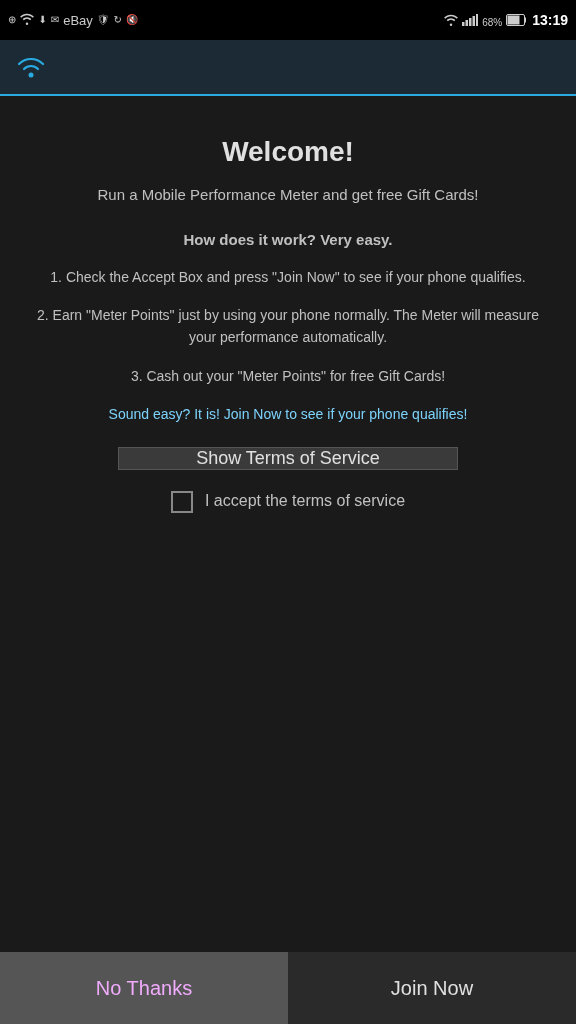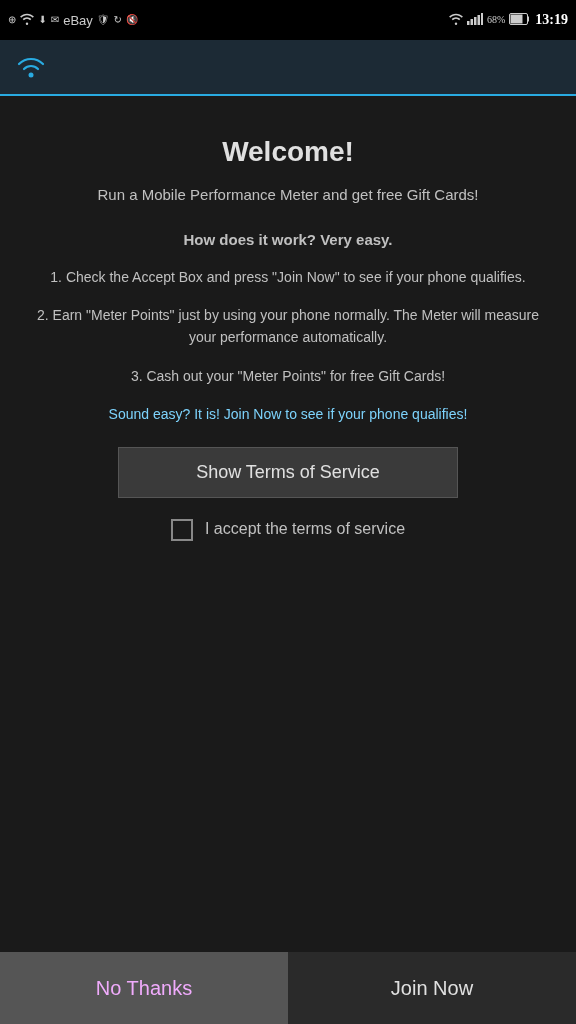--- a/index.html
+++ b/index.html
@@ -28,25 +28,24 @@
     }
 
     .status-left {
       display: flex;
       align-items: center;
       gap: 4px;
     }
 
     .status-right {
       display: flex;
-      align-items: center;
+      align-items: flex-end;
       gap: 4px;
       font-size: 13px;
       color: #fff;
-      font-family: Liberation Serif, serif;
     }
 
     .status-time {
       font-size: 14px;
       font-weight: bold;
       color: #fff;
     }
 
     
     #app-bar {
@@ -127,21 +126,21 @@
       text-align: center;
       margin-bottom: 22px;
       line-height: 1.6;
     }
 
     #tos-button {
       background-color: #3a3a3a;
       border: 1px solid #555;
       color: #e0e0e0;
       font-size: 18px;
-      padding: 14px 40px;
+      padding: 0 40px;
       cursor: pointer;
       margin-bottom: 20px;
       text-align: center;
       width: 340px;
     }
 
     #accept-row {
       display: flex;
       align-items: center;
       gap: 12px;

